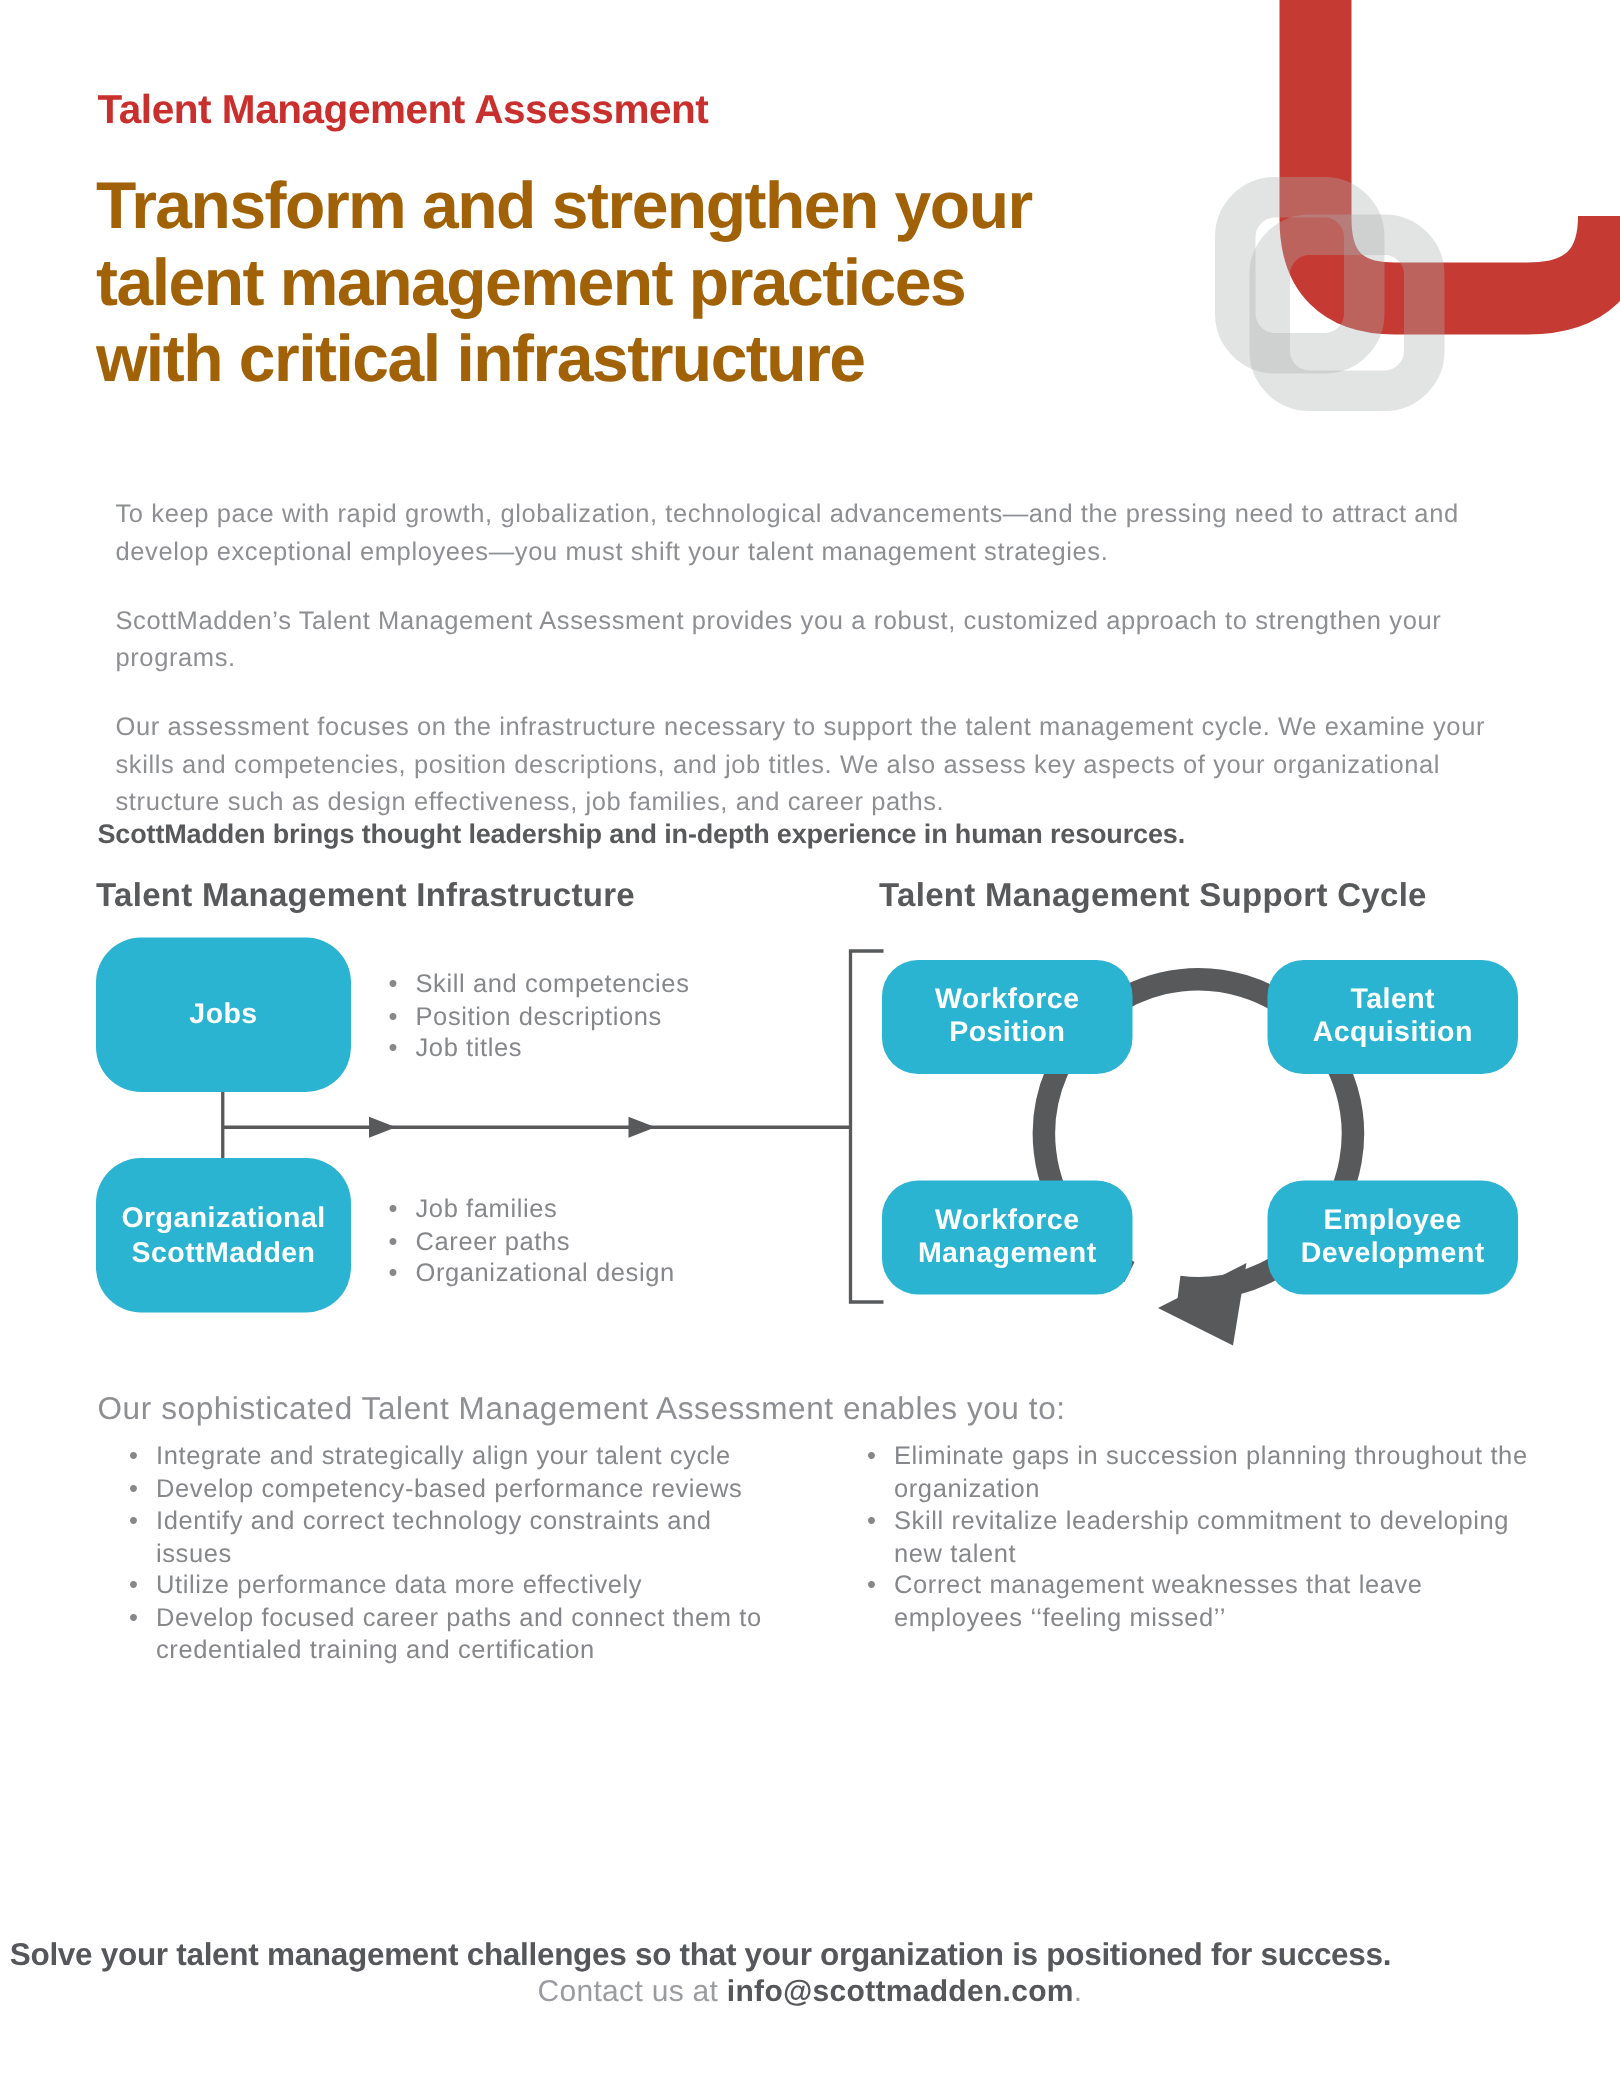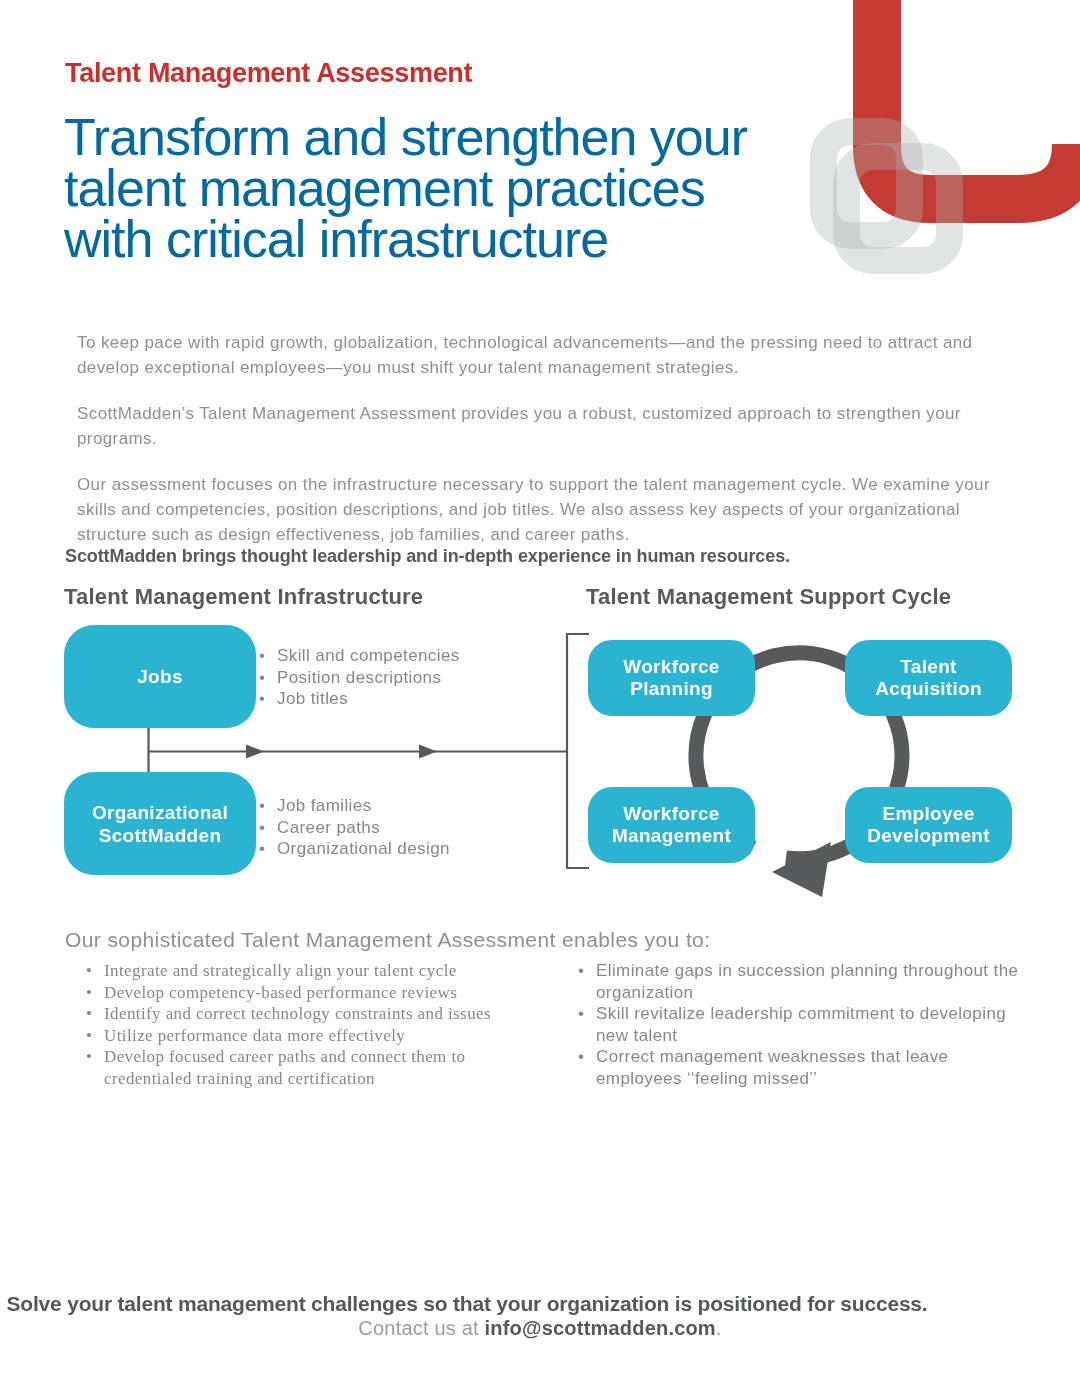--- a/index.html
+++ b/index.html
@@ -8,55 +8,55 @@
   .page { position:relative; width:1080px; height:1398px; background:#ffffff; overflow:hidden; margin:0 auto; }
 
   
   .decor-svg { position:absolute; left:760px; top:0; width:320px; height:300px; }
   .ring { position:absolute; border:27px solid rgba(172,174,176,0.35); border-radius:40px; }
   .ring-a { left:810px; top:118px; width:113px; height:131px; }
   .ring-b { left:833px; top:143px; width:130px; height:131px; }
 
   
   .eyebrow { position:absolute; left:65px; top:58px; font-size:27px; font-weight:bold; letter-spacing:-0.3px; color:#c92f2d;text-align:right; }
-  .title { position:absolute; left:64px; top:112px; color:#0369a1; font-weight:normal; font-size:52px; line-height:51px; letter-spacing:-1px; }
+  .title { position:absolute; left:64px; top:112px; color:#a16207; font-weight:bold; font-size:44px; line-height:51px; letter-spacing:-1px; }
   .intro { position:absolute; left:65px; top:330px; width:958px; }
   .intro p { font-size:17px; line-height:25px; letter-spacing:0.4px; color:#8d8f92; margin-bottom:21px;margin-left:12px; }
   .statement { position:absolute; left:65px; top:546px; font-size:18px; font-weight:bold; letter-spacing:-0.1px; color:#57595b; }
 
   
   .diagram-heading { position:absolute; font-size:22px; font-weight:bold; letter-spacing:0.2px; color:#57595b; }
   .h-infra { left:64px; top:584px; }
   .h-cycle { left:586px; top:584px; }
 
   .connector-svg { position:absolute; left:0; top:0; width:1080px; height:1398px; pointer-events:none; }
 
   .tbox { position:absolute; background:#2bb4d2; color:#ffffff; font-weight:bold; text-align:center;
           display:flex; align-items:center; justify-content:center; letter-spacing:0.3px; }
-  .tbox-big { width:192px; height:103px; border-radius:30px; font-size:19px; line-height:23px; padding:0 18px; }
+  .tbox-big { width:170px; height:103px; border-radius:30px; font-size:19px; line-height:23px; padding:0 18px; }
   .tbox-cycle { width:167px; height:76px; border-radius:24px; font-size:19px; line-height:22px; padding:0 14px; }
   #box-jobs { left:64px; top:625px; }
   #box-org  { left:64px; top:772px; }
   #box-wp { left:588px; top:640px; }
   #box-ta { left:845px; top:640px; }
   #box-wm { left:588px; top:787px; }
   #box-ed { left:845px; top:787px; }
 
   .dlist { position:absolute; list-style:none; font-size:17px; line-height:21.5px; letter-spacing:0.4px; color:#85878a; }
   .dlist li { position:relative; padding-left:19px; }
   .dlist li::before { content:"\2022"; position:absolute; left:1px; }
   #list-jobs { left:258px; top:645px; }
   #list-org  { left:258px; top:795px; }
 
   
   .benefits-intro { position:absolute; left:65px; top:928px; font-size:21px; letter-spacing:0.4px; color:#8d8f92; }
   .blist { position:absolute; list-style:none; font-size:17px; line-height:21.5px; letter-spacing:0.4px; color:#85878a; }
   .blist li { position:relative; padding-left:19px; }
   .blist li::before { content:"\2022"; position:absolute; left:1px; }
-  #blist-left  { left:85px;  top:960px; width:430px;font-family:Liberation Serif, serif; }
+  #blist-left  { left:85px;  top:960px; width:430px; }
   #blist-right { left:577px; top:960px; width:452px; }
 
   
   .footer-headline { position:absolute; left:0; top:1292px; width:934px; text-align:center;
                      font-size:21px; font-weight:bold; letter-spacing:-0.2px; color:#55575a; }
   .footer-contact { position:absolute; left:0; top:1317px; width:1080px; text-align:center;
                     font-size:20px; letter-spacing:0.2px; color:#9a9c9f; }
   .footer-contact .email { font-weight:bold; color:#55575a; }
 </style>
 </head>
@@ -105,21 +105,21 @@
     <li>Position descriptions</li>
     <li>Job titles</li>
   </ul>
   <div class="tbox tbox-big" id="box-org">Organizational ScottMadden</div>
   <ul class="dlist" id="list-org">
     <li>Job families</li>
     <li>Career paths</li>
     <li>Organizational design</li>
   </ul>
 
-  <div class="tbox tbox-cycle" id="box-wp">Workforce Planning</div>
+  <div class="tbox tbox-cycle" id="box-wp">Workforce Position</div>
   <div class="tbox tbox-cycle" id="box-ta">Talent Acquisition</div>
   <div class="tbox tbox-cycle" id="box-wm">Workforce Management</div>
   <div class="tbox tbox-cycle" id="box-ed">Employee Development</div>
 
   <p class="benefits-intro">Our sophisticated Talent Management Assessment enables you to:</p>
   <ul class="blist" id="blist-left">
     <li>Integrate and strategically align your talent cycle</li>
     <li>Develop competency-based performance reviews</li>
     <li>Identify and correct technology constraints and issues</li>
     <li>Utilize performance data more effectively</li>

